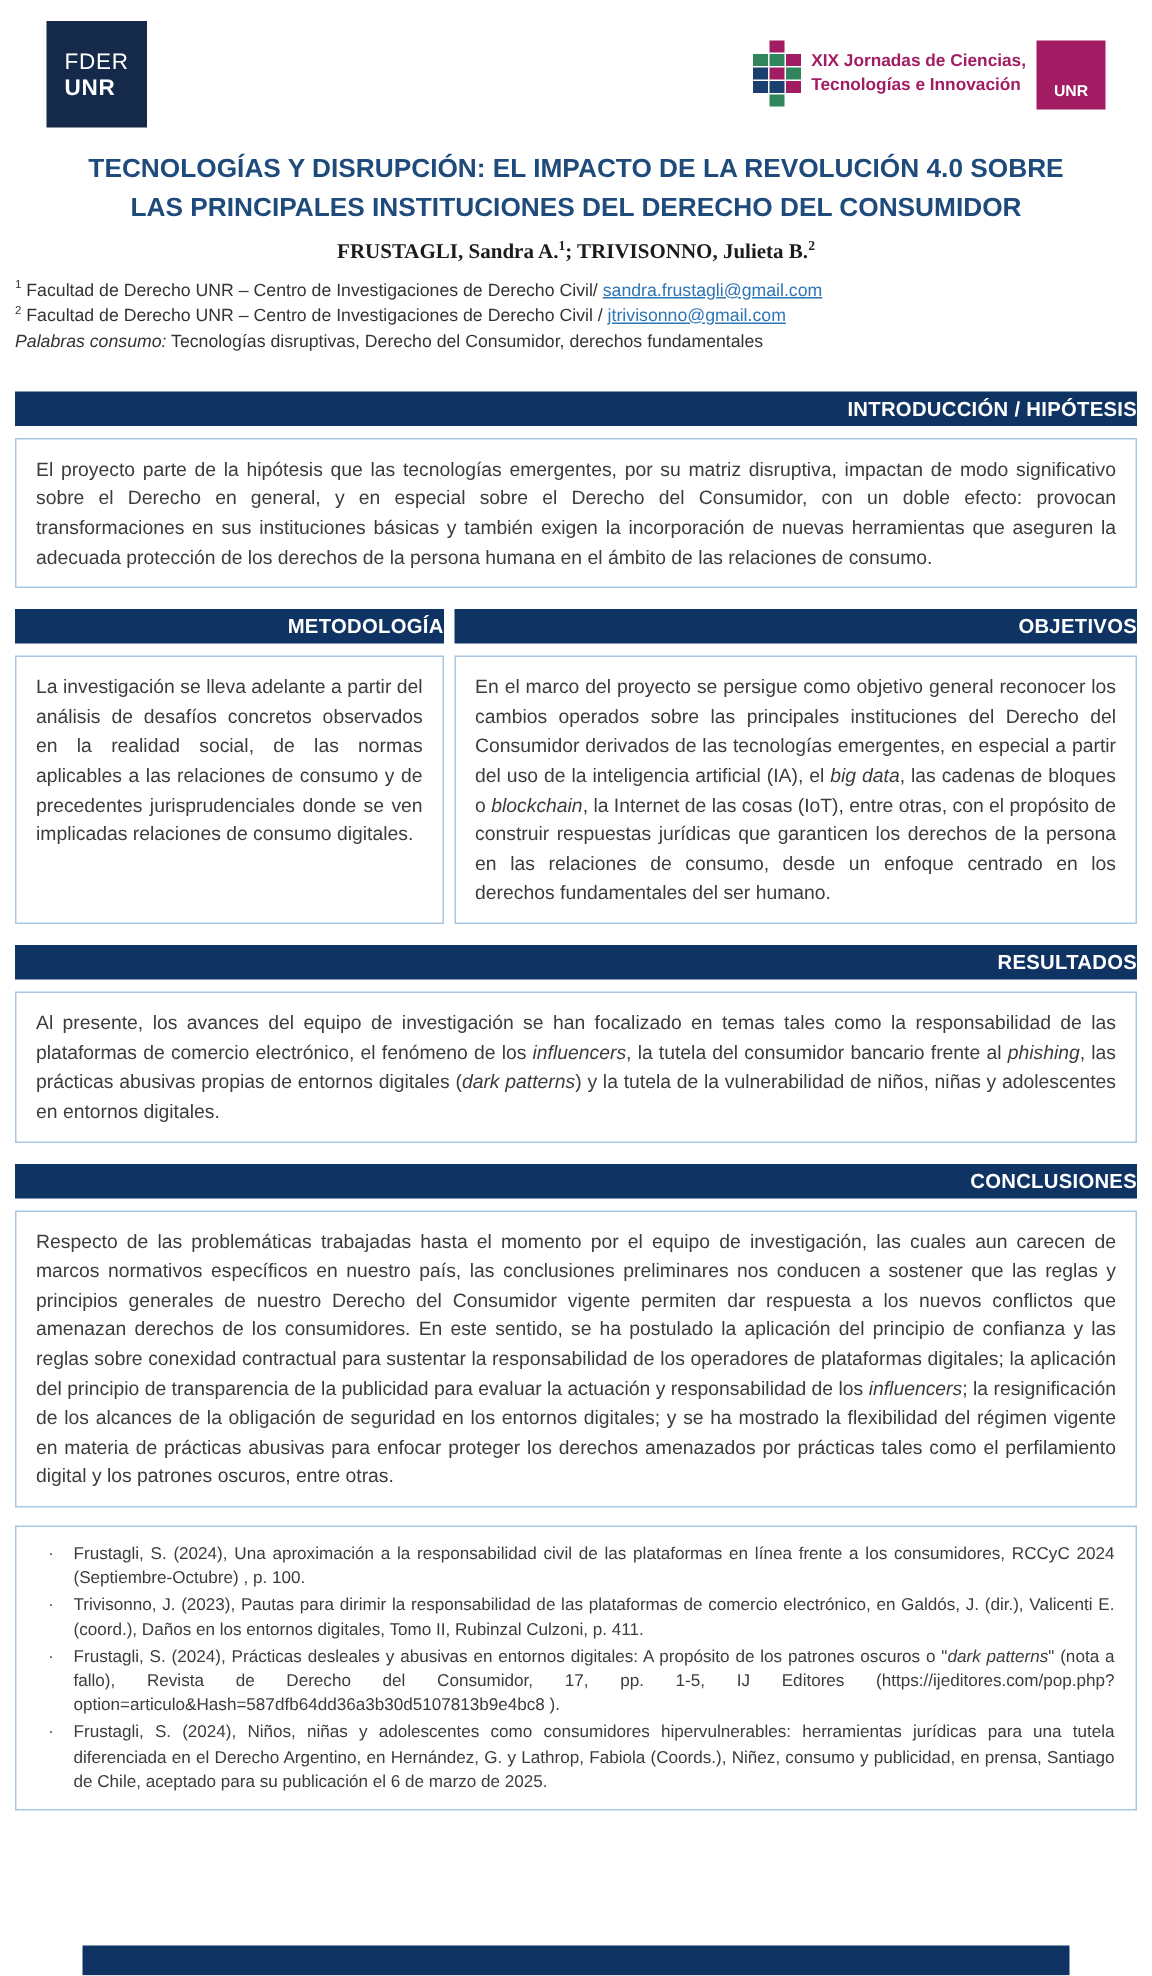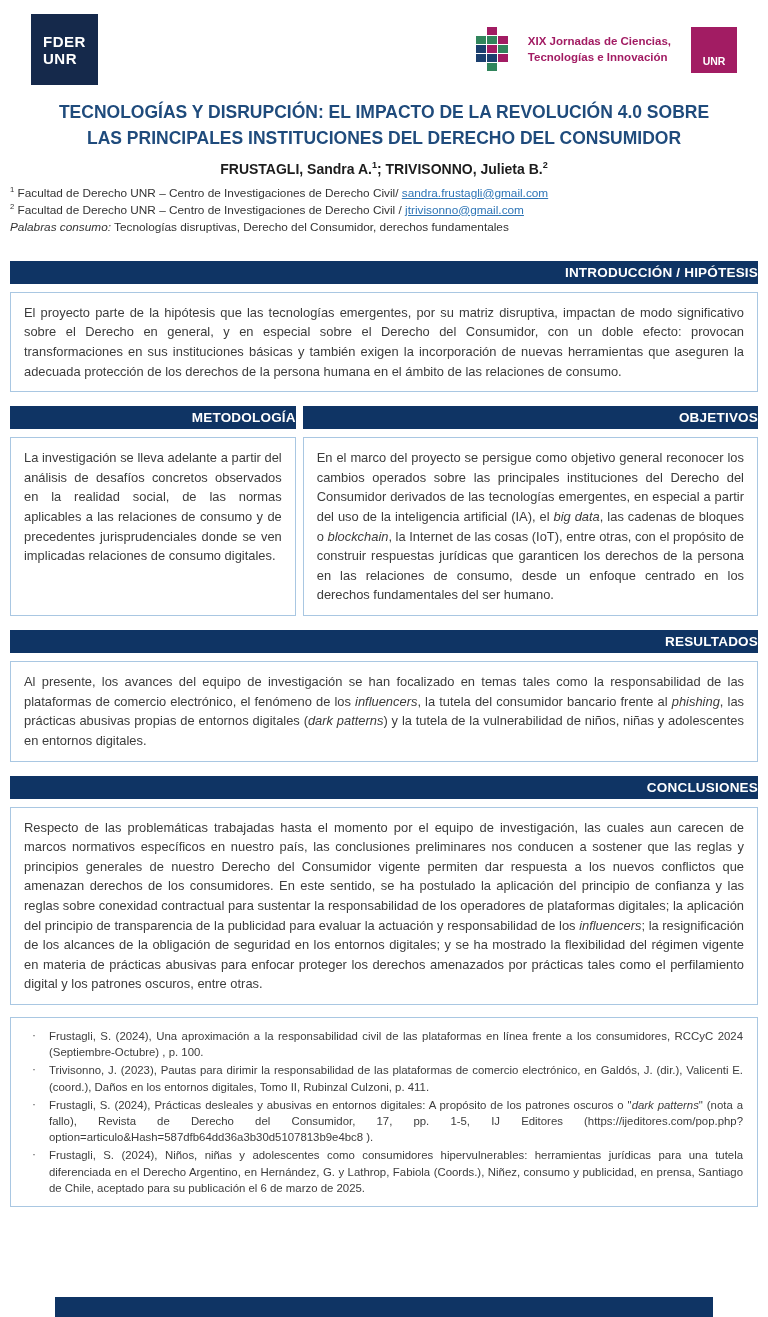--- a/index.html
+++ b/index.html
@@ -4,32 +4,32 @@
 <style>
   html,body{margin:0;padding:0;background:#ffffff;}
   .page{
     position:relative; width:768px; height:1317px; overflow:hidden;
     background:#ffffff; box-sizing:border-box; padding:14px 10px 0;
     font-family:"Liberation Sans",sans-serif; color:#3b3b3b;
   }
   
   .topbar{display:flex; justify-content:space-between; align-items:flex-start; padding:0 21px 0 21px; height:72px;}
   .fder-box{width:67px; height:71px; background:#15294b; color:#ffffff; display:flex; flex-direction:column; justify-content:center; padding-left:12px; box-sizing:border-box;}
-  .fder-box .l1{font-weight:bold; font-size:15px; letter-spacing:.5px;}
+  .fder-box .l1{font-weight:normal; font-size:15px; letter-spacing:.5px;}
   .fder-box .l2{font-weight:bold; font-size:15px; letter-spacing:.5px;}
-  .jornadas{display:flex; align-items:flex-start; gap:20px; margin-top:11px;}
+  .jornadas{display:flex; align-items:flex-start; gap:7px; margin-top:11px;}
   .mosaic{display:grid; grid-template-columns:repeat(3,10px); grid-auto-rows:8px; gap:1px; margin-top:2px;}
   .cell{width:10px; height:8px;}
   .cell.m{background:#a21c63;} .cell.g{background:#31855c;} .cell.n{background:#1b3f6e;} .cell.e{background:transparent;}
   .jtext{color:#a21c63; font-weight:bold; font-size:11.5px; line-height:1.35; margin-top:9px;}
   .unr-badge{width:46px; height:46px; background:#a21c63; color:#ffffff; font-weight:bold; font-size:10.5px;
     display:flex; align-items:flex-end; justify-content:center; padding-bottom:6px; box-sizing:border-box; margin-top:2px;}
   
   .poster-title{width:688px; margin:13px auto 0; text-align:center; color:#1f4b7c; font-weight:bold; font-size:17.5px; line-height:1.5;}
-  .authors{margin-top:9px; text-align:center; font-weight:bold; font-size:14px; color:#1c1c1c;}
+  .authors{margin-top:9px; text-align:center; font-weight:bold; font-size:14px; color:#1c1c1c;font-family:Liberation Serif, serif;}
   .affils{margin-top:8px; font-size:11.8px; color:#333333; line-height:1.45;}
   .affils a{color:#2e75b6; text-decoration:underline; cursor:pointer;}
   sup{font-size:.65em; vertical-align:super; line-height:0;}
   
   .section{margin-top:14px;}
   .section.first{margin-top:25px;}
   .section-bar{background:#0f3464; color:#ffffff; text-align:right; font-weight:bold; font-size:13.5px; padding:4px 0; letter-spacing:.2px;}
   .box{border:1.5px solid #a9c7e2; margin-top:8px; padding:10px 13px; font-size:12.9px; line-height:1.52; text-align:justify; color:#3c3c3c; background:#ffffff;}
   .cols{display:flex; gap:7px; margin-top:14px;}
   .col{display:flex; flex-direction:column;}

